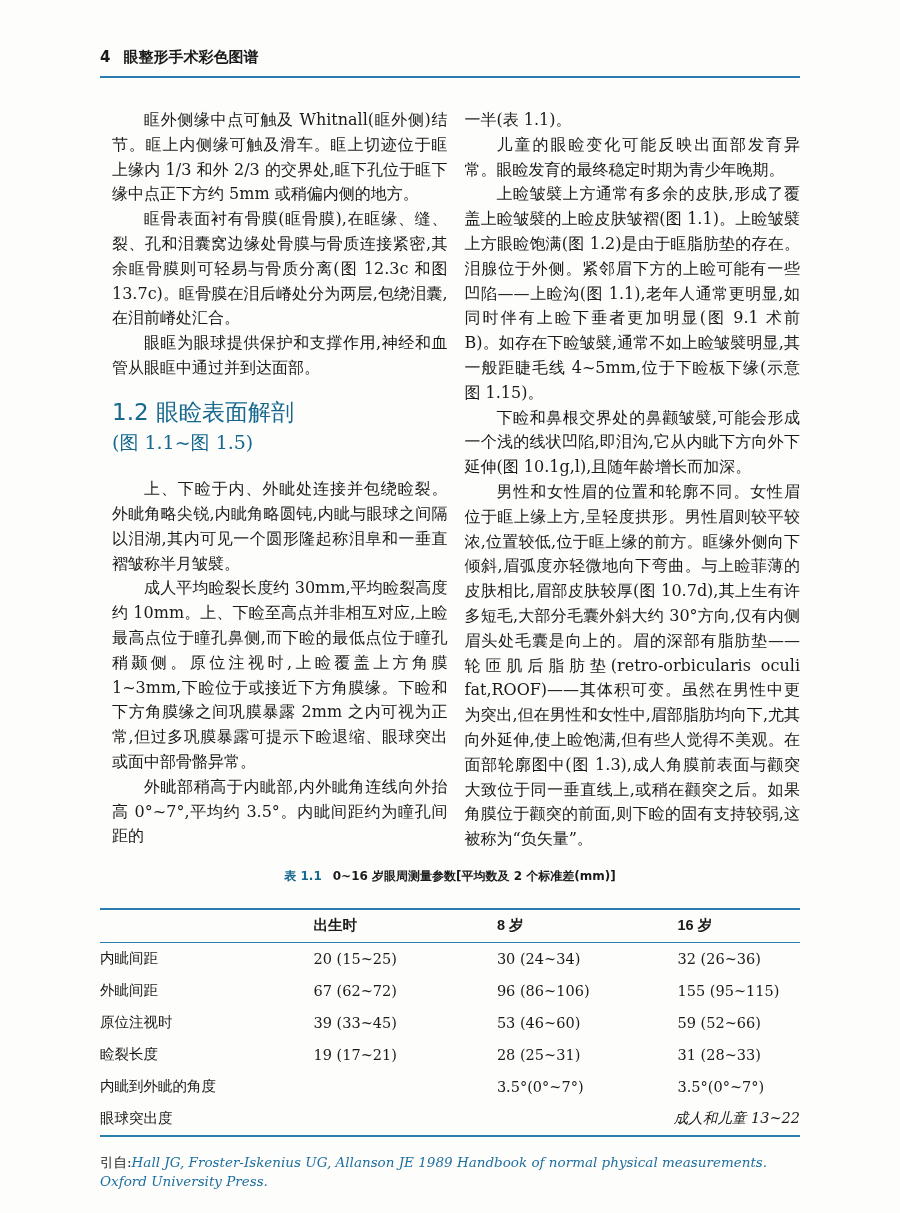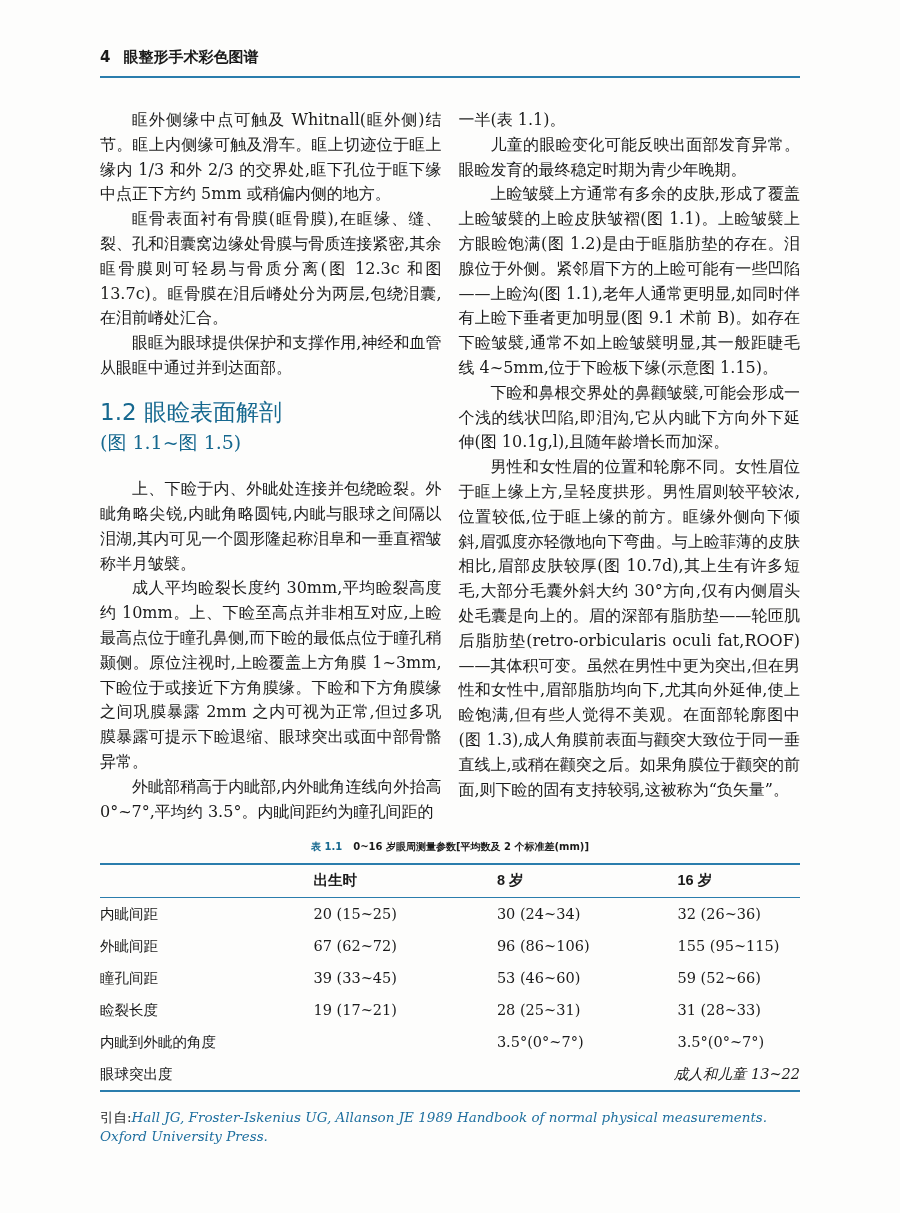--- a/index.html
+++ b/index.html
@@ -24,20 +24,21 @@
     font-weight: bold;
     font-size: 15px;
     padding-bottom: 9px;
     border-bottom: 2.5px solid var(--rule-blue);
   }
   
   .columns {
     display: flex;
     gap: 17px;
     margin-top: 30px;
+    margin-left: 12px;
   }
   .col {
     flex: 1;
     min-width: 0;
     font-size: 16px;
     line-height: 24.8px;
     text-align: justify;
     text-justify: inter-ideograph;
   }
   .col p.para { text-indent: 2em; }
@@ -57,22 +58,22 @@
     margin-top: 4px;
     margin-bottom: 22px;
     text-align: left;
   }
   
   .table-block { margin-top: 16px; }
   .table-title {
     text-align: center;
     font-family: "DejaVu Sans", "Liberation Sans", sans-serif;
     font-weight: bold;
-    font-size: 10px;
-    margin-bottom: 9px;
+    font-size: 12px;
+    margin-bottom: 23px;
   }
   .table-title .accent { color: var(--accent-blue); margin-right: 11px; }
   table.measure {
     width: 100%;
     border-collapse: collapse;
     border-top: 2px solid var(--rule-blue);
     border-bottom: 2px solid var(--rule-blue);
     font-size: 14.5px;
   }
   table.measure thead th {
@@ -151,21 +152,21 @@
             <td>30 (24~34)</td>
             <td>32 (26~36)</td>
           </tr>
           <tr>
             <td>外眦间距</td>
             <td>67 (62~72)</td>
             <td>96 (86~106)</td>
             <td>155 (95~115)</td>
           </tr>
           <tr>
-            <td>瞳孔间距</td>
+            <td>原位注视时</td>
             <td>39 (33~45)</td>
             <td>53 (46~60)</td>
             <td>59 (52~66)</td>
           </tr>
           <tr>
             <td>睑裂长度</td>
             <td>19 (17~21)</td>
             <td>28 (25~31)</td>
             <td>31 (28~33)</td>
           </tr>

